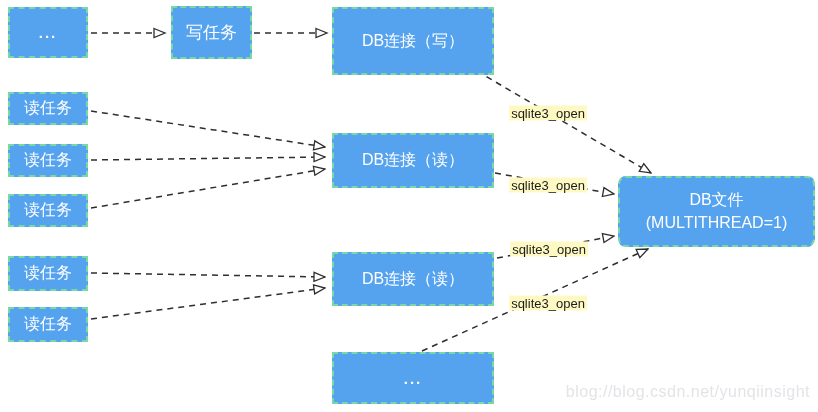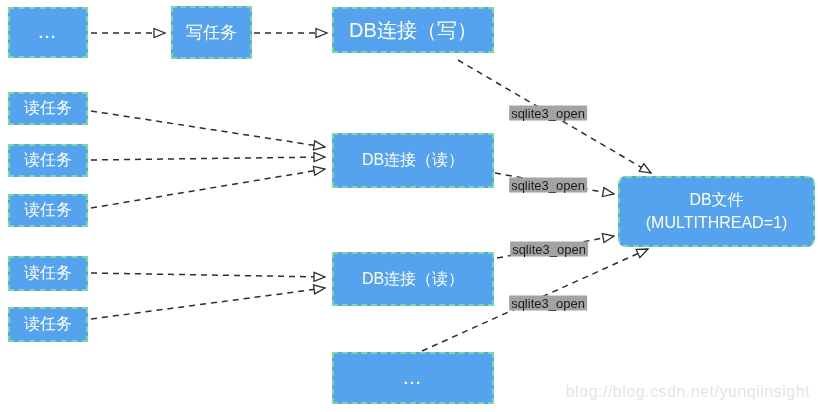--- a/index.html
+++ b/index.html
@@ -36,21 +36,21 @@
     white-space: pre-line;
     line-height: 1.4;
   }
   .node.ellipsis {
     font-weight: bold;
     letter-spacing: 2px;
   }
   .edge-label {
     position: absolute;
     transform: translate(-50%, -50%);
-    background: #a3a3a3;
+    background: #fef9c3;
     color: var(--edge-label, #1c1c1c);
     font-size: 13px;
     padding: 0 2px;
     white-space: nowrap;
   }
   .watermark {
     position: absolute;
     right: 8px;
     bottom: 11px;
     font-size: 16px;
@@ -79,21 +79,21 @@
         <line x1="458" y1="60" x2="651" y2="173" class="edge" marker-end="url(#arrow-open)"></line>
         <line x1="495" y1="173" x2="614" y2="194" class="edge" marker-end="url(#arrow-open)"></line>
         <line x1="497" y1="258" x2="614" y2="236" class="edge" marker-end="url(#arrow-open)"></line>
         <line x1="422" y1="351" x2="648" y2="249" class="edge" marker-end="url(#arrow-open)"></line>
       </g>
   </svg>
 
   <div id="nodes-layer">
       <div class="node ellipsis" style="left: 8px; top: 7px; width: 80px; height: 51px; font-size: 15px;">...</div>
       <div class="node" style="left: 171px; top: 6px; width: 81px; height: 53px; font-size: 17px; text-align: center;">写任务</div>
-      <div class="node" style="left: 332px; top: 7px; width: 162px; height: 46px; font-size: 20px;">DB连接（写）</div>
+      <div class="node" style="left: 332px; top: 7px; width: 162px; height: 68px; font-size: 16px;">DB连接（写）</div>
       <div class="node" style="left: 8px; top: 92px; width: 80px; height: 33px; font-size: 16px;">读任务</div>
       <div class="node" style="left: 8px; top: 144px; width: 80px; height: 33px; font-size: 16px;">读任务</div>
       <div class="node" style="left: 8px; top: 194px; width: 80px; height: 33px; font-size: 16px;">读任务</div>
       <div class="node" style="left: 8px; top: 256px; width: 80px; height: 35px; font-size: 16px;">读任务</div>
       <div class="node" style="left: 8px; top: 307px; width: 80px; height: 35px; font-size: 16px;">读任务</div>
       <div class="node" style="left: 332px; top: 133px; width: 162px; height: 55px; font-size: 16px;">DB连接（读）</div>
       <div class="node" style="left: 332px; top: 252px; width: 162px; height: 54px; font-size: 16px;">DB连接（读）</div>
       <div class="node ellipsis" style="left: 332px; top: 352px; width: 162px; height: 52px; font-size: 15px;">...</div>
       <div class="node" style="left: 618px; top: 176px; width: 197px; height: 71px; font-size: 16px; border-radius: 8px;">DB文件
 (MULTITHREAD=1)</div>

